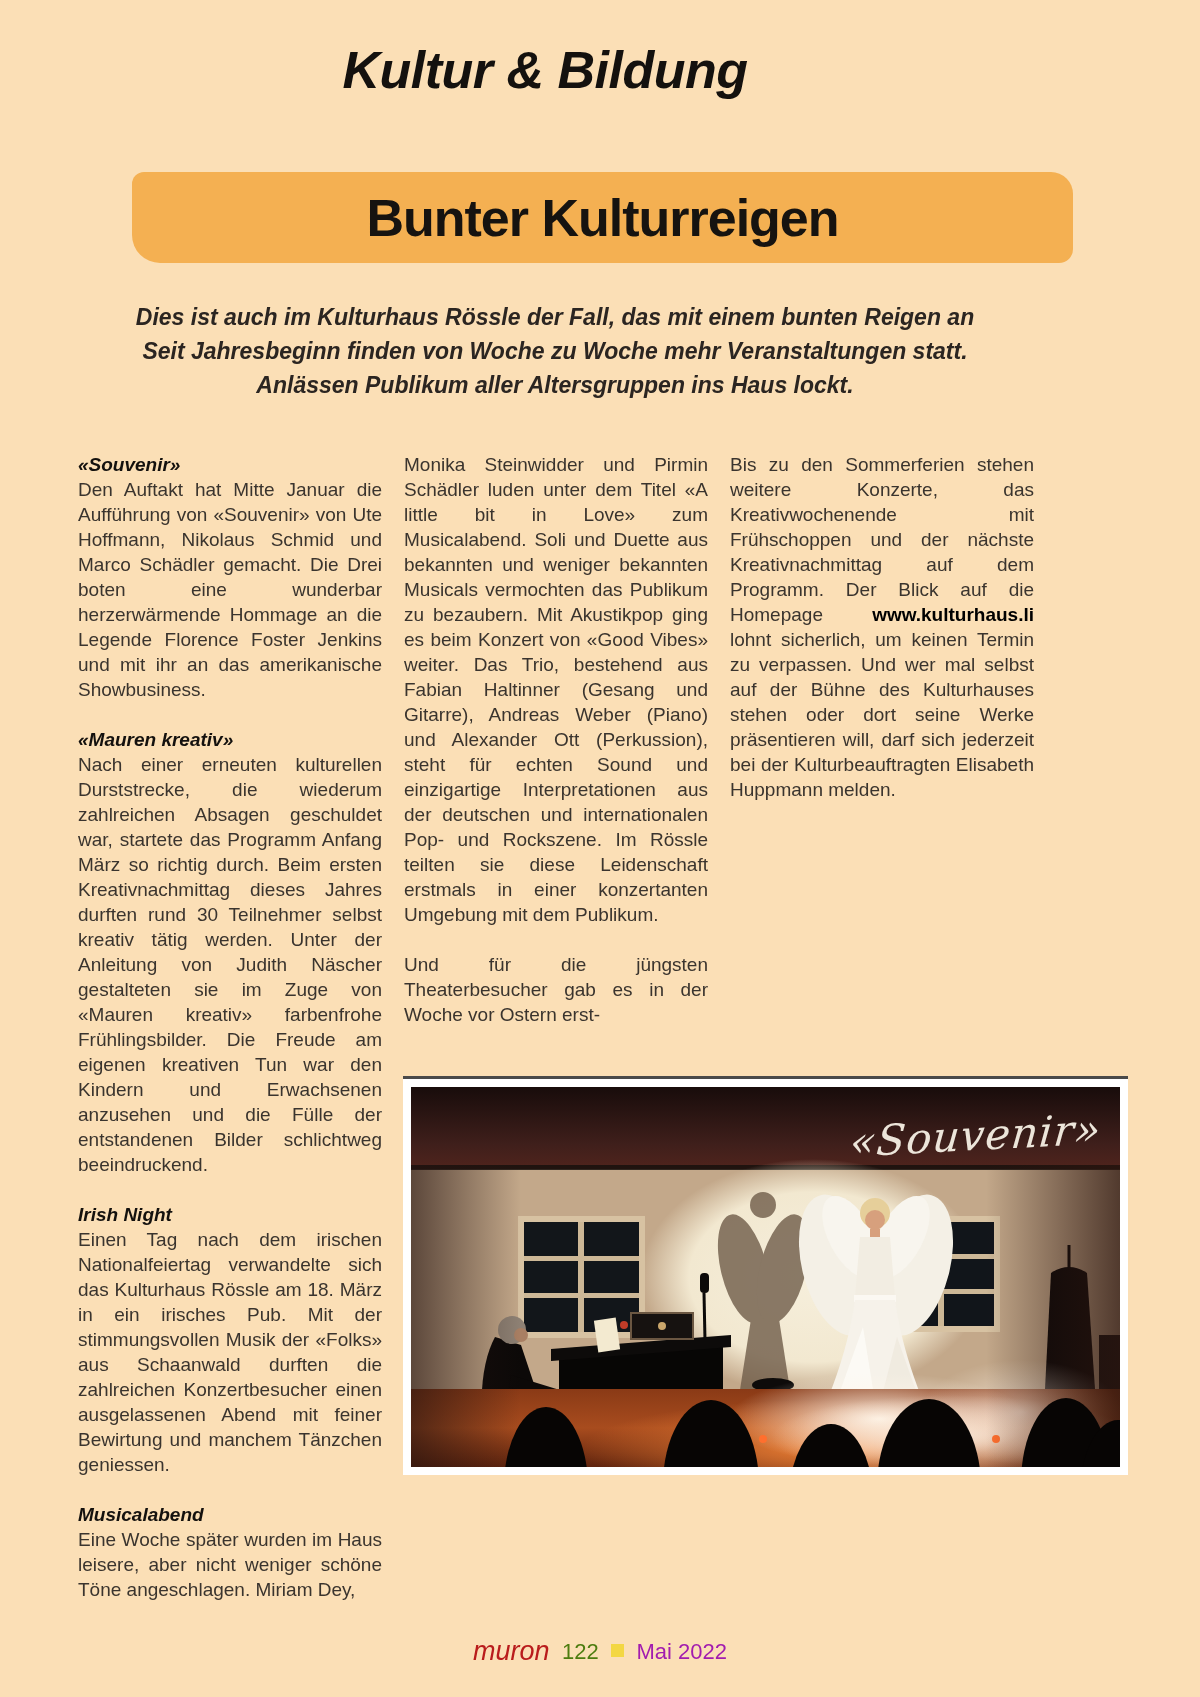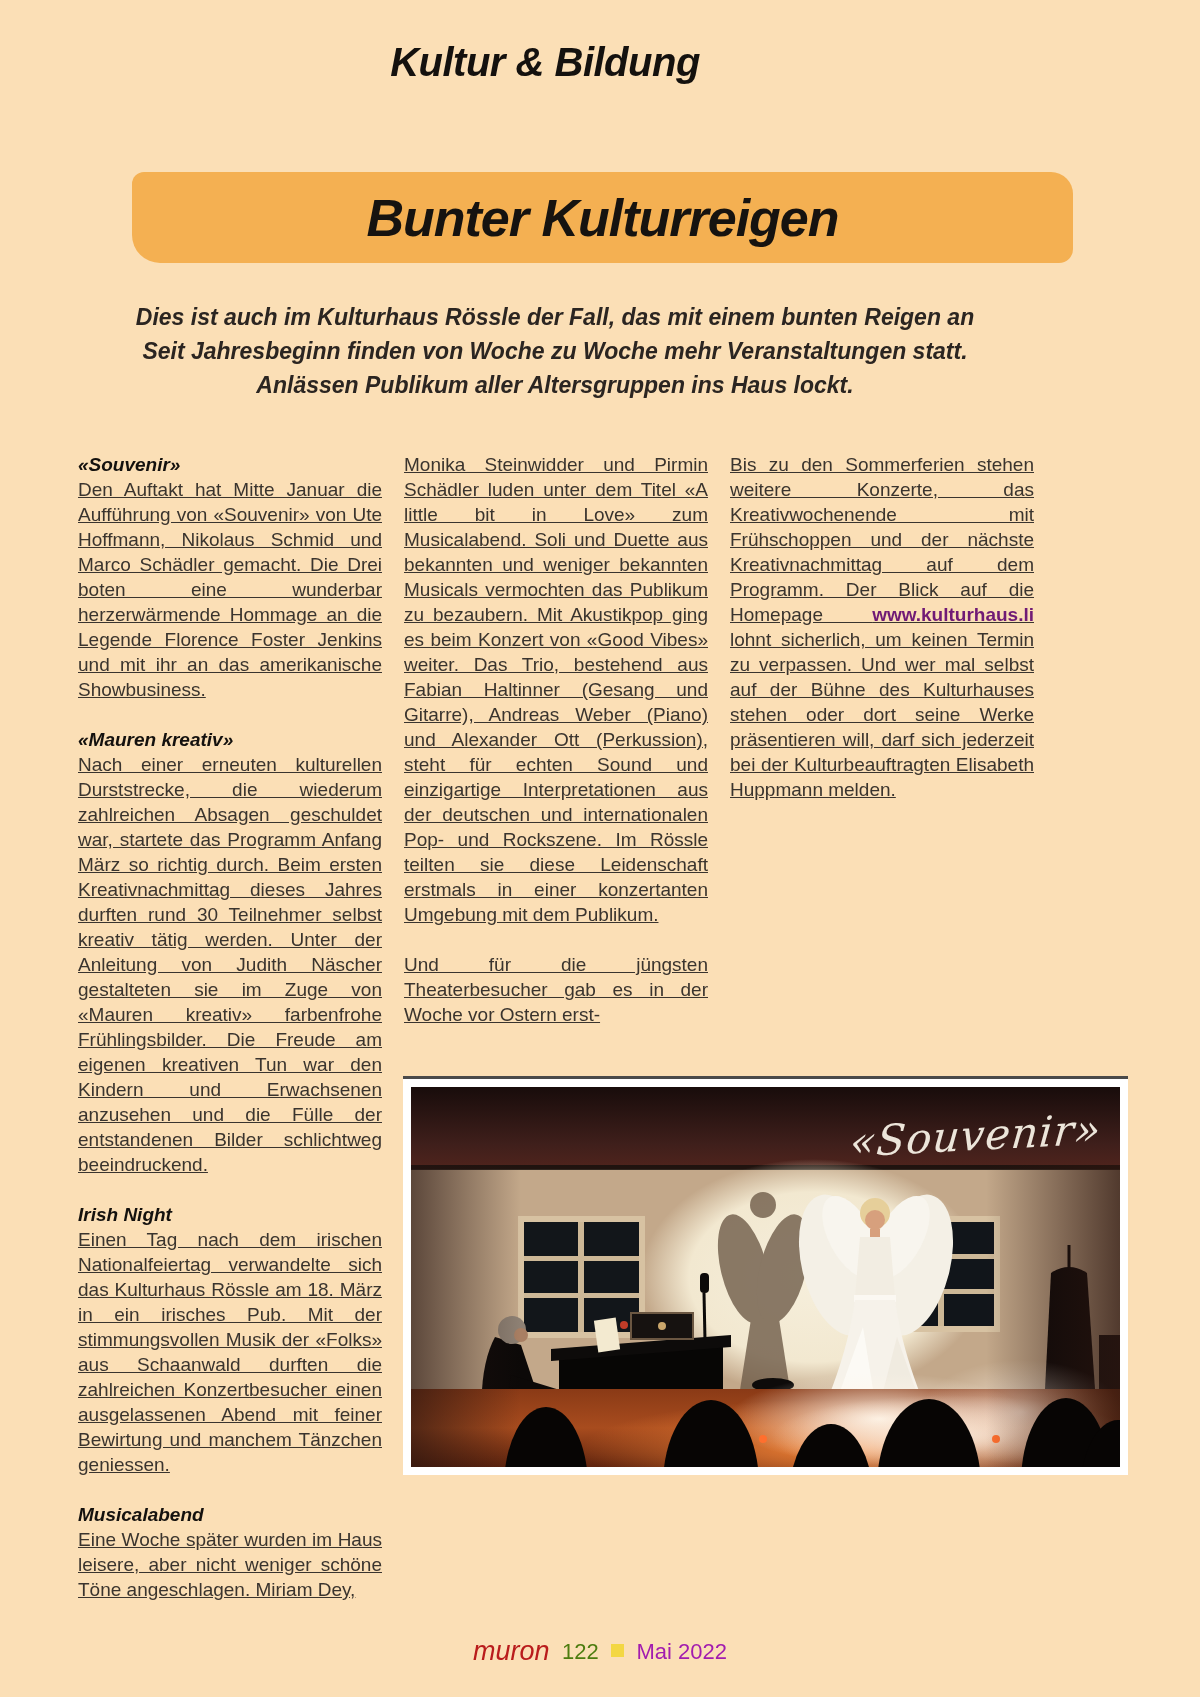--- a/index.html
+++ b/index.html
@@ -1,34 +1,34 @@
 <!DOCTYPE html>
 <html lang="de"><head>
 <meta charset="utf-8">
 <style>
   html,body{margin:0;padding:0;background:#FBDFB6;}
   .page{position:relative;width:1200px;height:1697px;background:#FBDFB6;
         font-family:"Liberation Sans",sans-serif;overflow:hidden;}
 
   .section-label{position:absolute;top:40px;left:0;width:1090px;text-align:center;
-        font-style:italic;font-weight:600;font-size:40px;color:#14110e;letter-spacing:-.5px;}
+        font-style:italic;font-weight:600;font-size:52px;color:#14110e;letter-spacing:-.5px;}
 
   .banner{position:absolute;left:132px;top:172px;width:941px;height:91px;
         background:#F4B052;border-radius:12px 22px 14px 28px;}
   .banner-title{position:absolute;inset:0;display:flex;align-items:center;justify-content:center;
-        font-style:italic;font-weight:600;font-size:52px;color:#161310;letter-spacing:-1px;}
+        font-weight:600;font-size:52px;color:#161310;letter-spacing:-1px;}
 
   .intro{position:absolute;top:300px;left:55px;width:1000px;text-align:center;
         font-style:italic;font-weight:600;font-size:23px;line-height:34px;color:#2b2521;}
 
   .columns{position:absolute;left:78px;top:452px;width:957px;display:flex;gap:22px;}
   .col{width:304px;font-size:19px;line-height:25px;color:#3a342e;text-align:justify;}
-  .col p{margin:0 0 25px 0;text-decoration:underline;}
+  .col p{margin:0 0 25px 0;}
   .col h3{margin:0;font-size:19px;line-height:25px;font-style:italic;font-weight:bold;color:#14110e;}
-  .col .bold{font-weight:bold;color:#701a75;}
+  .col .bold{font-weight:bold;color:#000000;}
 
   .photo-frame{position:absolute;left:403px;top:1076px;width:725px;height:399px;
         background:#ffffff;border-top:3px solid #4a4a4a;box-sizing:border-box;padding:8px;}
   .photo{position:relative;width:709px;height:380px;overflow:hidden;background:#241612;}
   .photo svg{display:block;}
   .photo-caption{position:absolute;top:24px;right:18px;font-family:"DejaVu Serif",serif;
         font-style:italic;font-size:42px;color:#ece5da;
         transform:rotate(-3deg) skewX(-8deg);letter-spacing:1px;}
 
   .footer{position:absolute;top:1636px;left:0;width:1200px;text-align:center;}

